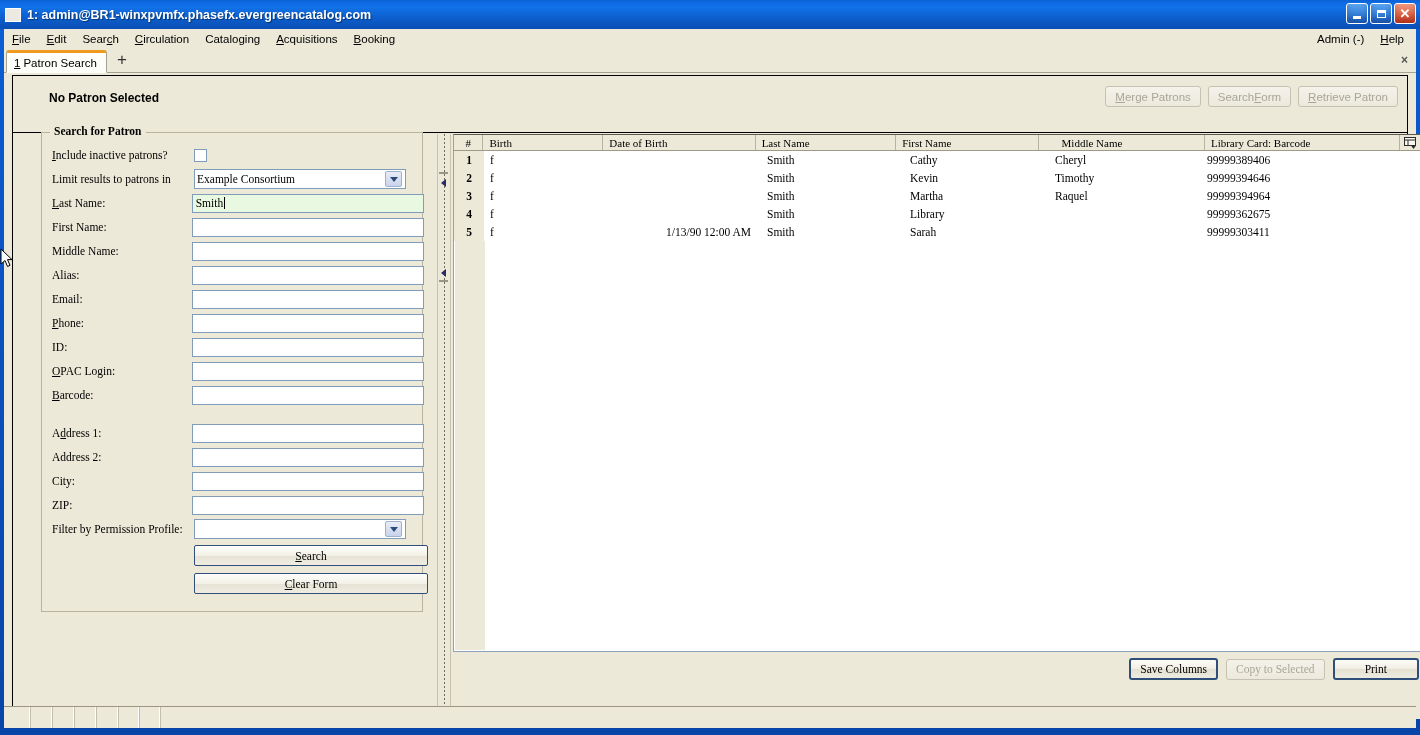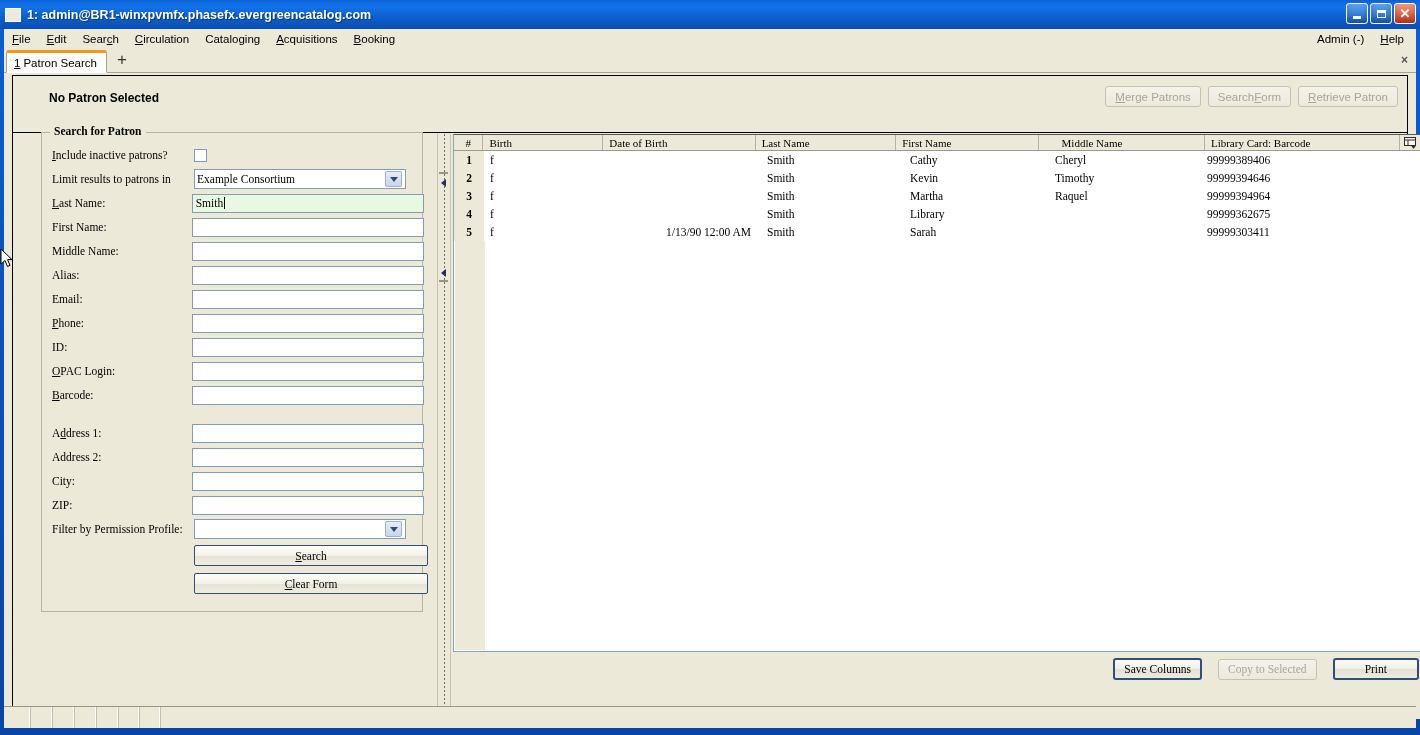--- a/index.html
+++ b/index.html
@@ -272,21 +272,21 @@
   }
   .gcell.right { justify-content: flex-end; padding-right: 10px; }
   #numstripe {
     position: absolute; left: 1px; top: 17px; width: 30px; bottom: 1px;
     background: #ece9d8; z-index: 0;
   }
   #grid-rows-wrap { position: relative; z-index: 1; }
 
   #grid-footer {
     position: absolute; right: 4px; top: 524px;
-    display: flex; gap: 16px; align-items: center;
+    display: flex; gap: 8px; align-items: center;
   }
 
   
   #statusbar {
     position: absolute; left: 0; bottom: 0; width: 1412px; height: 22px;
     background: #ece9d8;
     border-top: 1px solid #9b9684;
     display: flex; align-items: stretch;
   }
   .sseg { border-right: 1px solid #ffffff; box-shadow: 1px 0 0 #c3bfae; }

